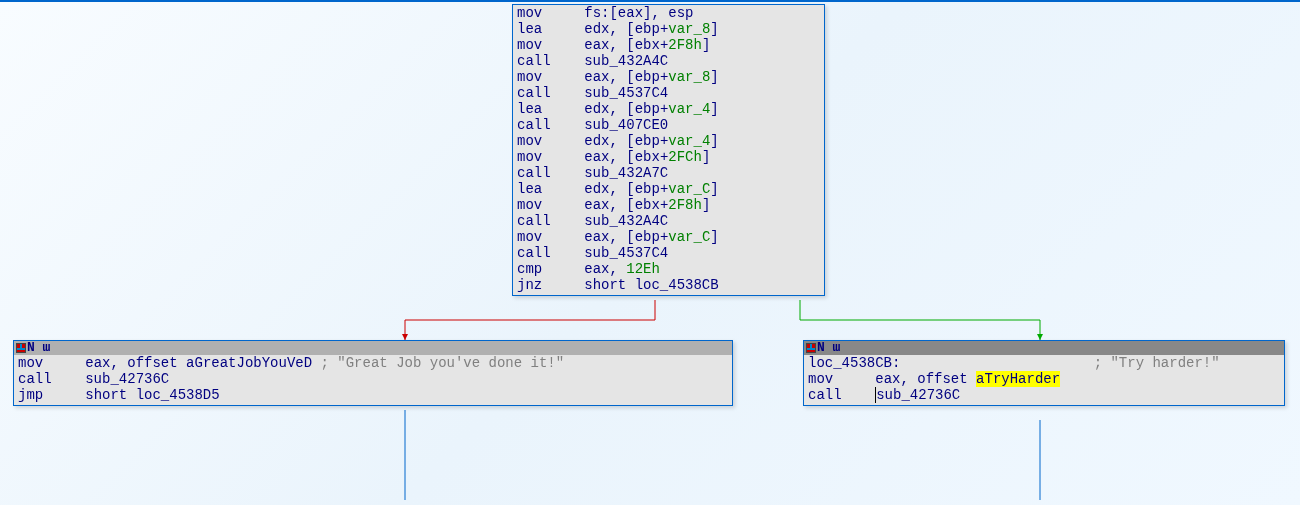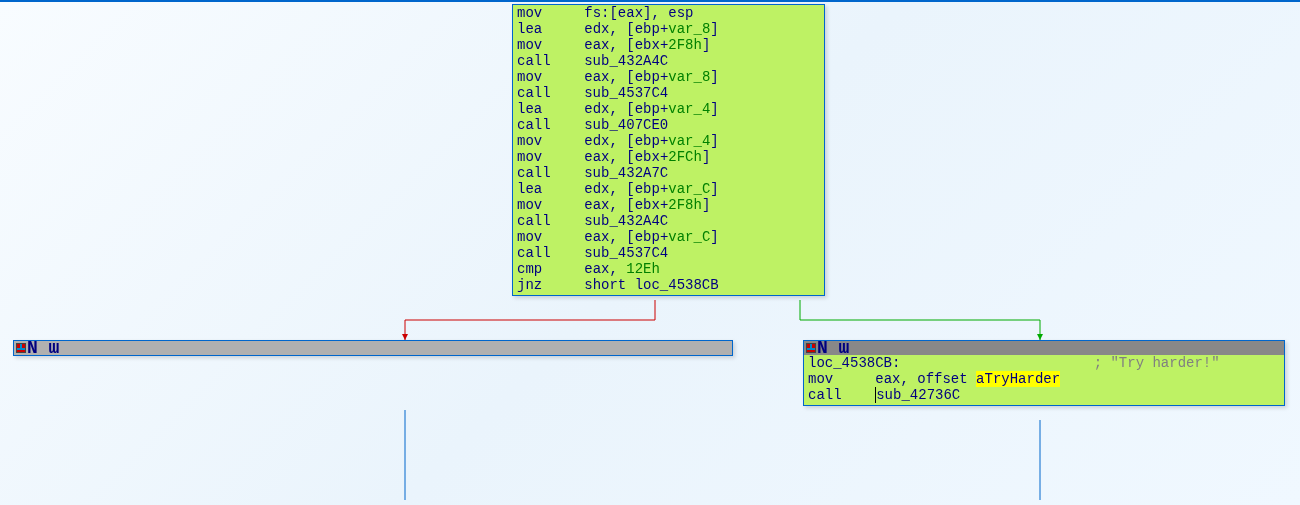--- a/index.html
+++ b/index.html
@@ -6,21 +6,21 @@
   html, body { width: 1300px; height: 505px; overflow: hidden; }
   body {
     font-family: "Courier New", monospace;
     font-size: 14px;
     background: linear-gradient(135deg, #f8fcff 0%, #eaf4fc 50%, #f0f8ff 100%);
     position: relative;
   }
   .top-bar { position: absolute; top: 0; left: 0; right: 0; height: 2px; background: #0066cc; }
   .node {
     position: absolute;
-    background: #bef264;
+    background: #e5e5e5;
     border: 1px solid #0066cc;
     box-shadow: 2px 2px 4px rgba(0,0,0,0.15);
   }
   .node-header {
     background: #b0b0b0;
     padding: 0 2px;
     height: 14px;
     line-height: 14px;
     display: flex;
     align-items: center;
@@ -32,21 +32,21 @@
   }
   .hdr-icon.box {
     background:
       linear-gradient(to right, #c00 0 33%, #08c 33% 66%, #c00 66% 100%),
       linear-gradient(to bottom, #08c 0 50%, #c00 50% 100%);
     background-size: 100% 50%, 100% 50%;
     background-position: top, bottom;
     background-repeat: no-repeat;
     border: 1px solid #444;
   }
-  .hdr-text { color: #000080; font-weight: bold; font-size: 18px; }
+  .hdr-text { color: #000080; font-weight: bold; font-size: 13px; }
   .code-body {
     padding: 0 4px 2px 4px;
     line-height: 16px;
     white-space: pre;
   }
   .mnem { color: #000080; }
   .reg  { color: #000080; font-weight: normal;}
   .num  { color: #008000; }
   .sym  { color: #000080; }
   .sub  { color: #000080; }
@@ -98,20 +98,23 @@
 <span class="mnem">call</span>    <span class="sub">sub_4537C4</span>
 <span class="mnem">cmp</span>     <span class="reg">eax</span><span class="txt">, </span><span class="num">12Eh</span>
 <span class="mnem">jnz</span>     <span class="txt">short </span><span class="lbl">loc_4538CB</span></div>
 </div>
 
 <div class="node" style="left:13px; top:340px; width:720px;">
   <div class="node-header">
     <span class="hdr-icon box"></span>
     <span class="hdr-text">N ɯ</span>
   </div>
+  <div class="code-body"><span class="mnem">mov</span>     <span class="reg">eax</span><span class="txt">, </span><span class="txt">offset</span><span class="sym"> aGreatJobYouVeD </span><span class="cmt">; "Great Job you've done it!"</span>
+<span class="mnem">call</span>    <span class="sub">sub_42736C</span>
+<span class="mnem">jmp</span>     <span class="txt">short </span><span class="lbl">loc_4538D5</span></div>
 </div>
 
 <div class="node" style="left:803px; top:340px; width:482px;">
   <div class="node-header selected">
     <span class="hdr-icon box"></span>
     <span class="hdr-text">N ɯ</span>
   </div>
   <div class="code-body"><span class="lbl">loc_4538CB:</span>                       <span class="cmt">; "Try harder!"</span>
 <span class="mnem">mov</span>     <span class="reg">eax</span><span class="txt">, </span><span class="txt">offset </span><span class="hl">aTryHarder</span>
 <span class="mnem">call</span>    <span class="cursor"></span><span class="sub">sub_42736C</span></div>

